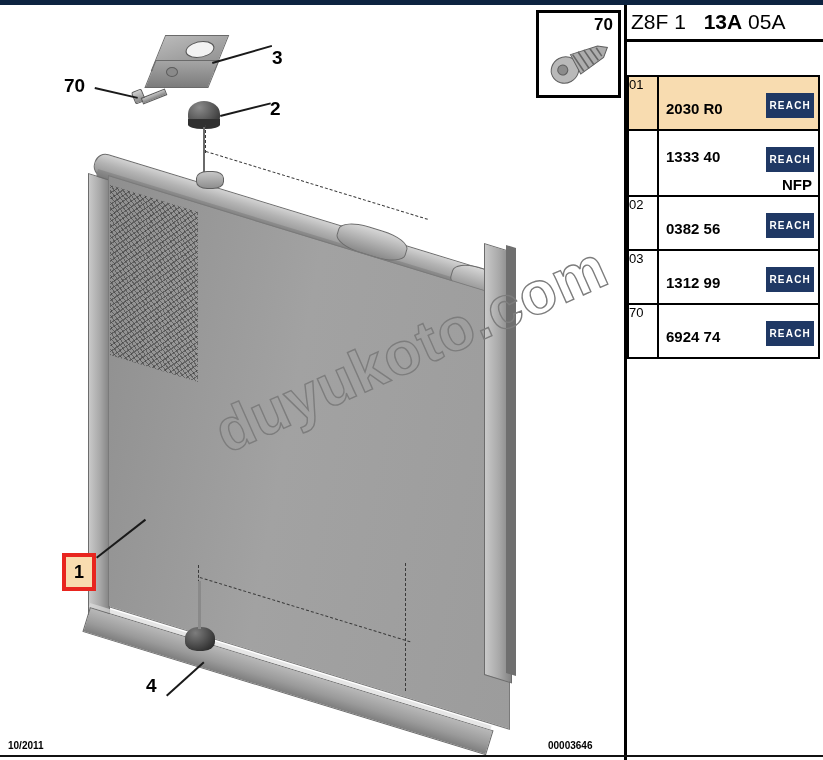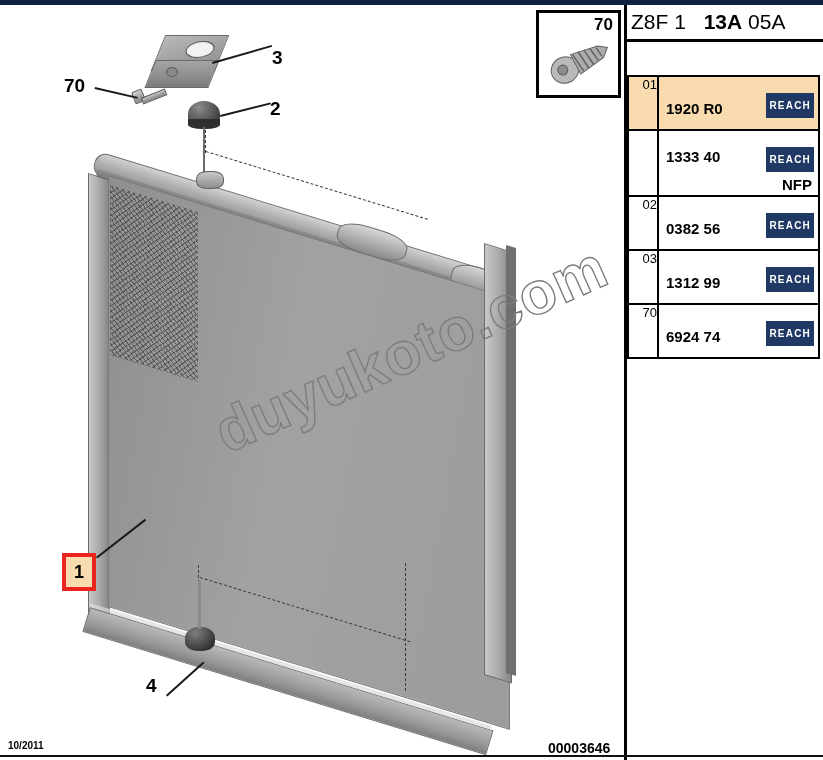--- a/index.html
+++ b/index.html
@@ -73,31 +73,31 @@
     position:absolute;left:198px;top:300px;width:470px;
     transform:rotate(-24deg);
     font-size:60px;font-weight:bold;letter-spacing:1px;
     color:transparent;
     -webkit-text-stroke:1.4px #7d7d7d;
     white-space:nowrap;pointer-events:none;
   }
 
   
   #footer-left{position:absolute;left:8px;top:735px;font-size:10px;font-weight:bold;}
-  #footer-right{position:absolute;left:548px;top:735px;font-size:14px;font-weight:bold;}
+  #footer-right{position:absolute;left:548px;top:735px;font-size:10px;font-weight:bold;}
   .footline{position:absolute;left:0;top:755px;width:823px;height:2px;background:#111;}
 
   
   #rightpanel{position:absolute;left:627px;top:5px;width:196px;height:755px;background:#fff;}
   #header-code{position:absolute;left:0;top:0;width:196px;height:34px;
                 font-size:21px;line-height:34px;padding-left:4px;white-space:nowrap;box-sizing:border-box;}
   #header-code b{font-weight:bold;margin-left:12px;}
   .header-rule{position:absolute;left:0;top:34px;width:196px;height:3px;background:#000;}
 
-  #parts-table{position:absolute;left:0;top:70px;width:193px;border-collapse:collapse;text-align:right;}
+  #parts-table{position:absolute;left:0;top:70px;width:193px;border-collapse:collapse;}
   #parts-table td{border:2px solid #000;padding:0;vertical-align:top;}
   td.idx{width:28px;font-size:13px;padding:2px 0 0 3px;}
   td.ref{position:relative;height:52px;padding:0;}
   .refnum{position:absolute;left:7px;bottom:12px;font-size:15px;font-weight:bold;white-space:nowrap;}
   .reach{
     position:absolute;right:4px;top:16px;
     background:#1f3864;color:#fff;font-size:10px;font-weight:bold;
     letter-spacing:1.2px;padding:7px 3px;
   }
   .nfp{position:absolute;right:6px;bottom:2px;font-size:15px;font-weight:bold;}
@@ -240,21 +240,21 @@
 
   <div id="rightpanel">
     <div id="header-code"><span>Z8F 1 </span><b>13A</b><span> 05A</span></div>
     <div class="header-rule"></div>
 
     <table id="parts-table">
       <tbody>
         <tr class="hl">
           <td class="idx noborder-bottom">01</td>
           <td class="ref">
-            <span class="refnum">1920 R0</span>
+            <span class="refnum">2030 R0</span>
             <span class="reach">REACH</span>
           </td>
         </tr>
         <tr>
           <td class="idx noborder-top"></td>
           <td class="ref" style="height:64px">
             <span class="refnum" style="bottom:30px">1333 40</span>
             <span class="reach">REACH</span>
             <span class="nfp">NFP</span>
           </td>

